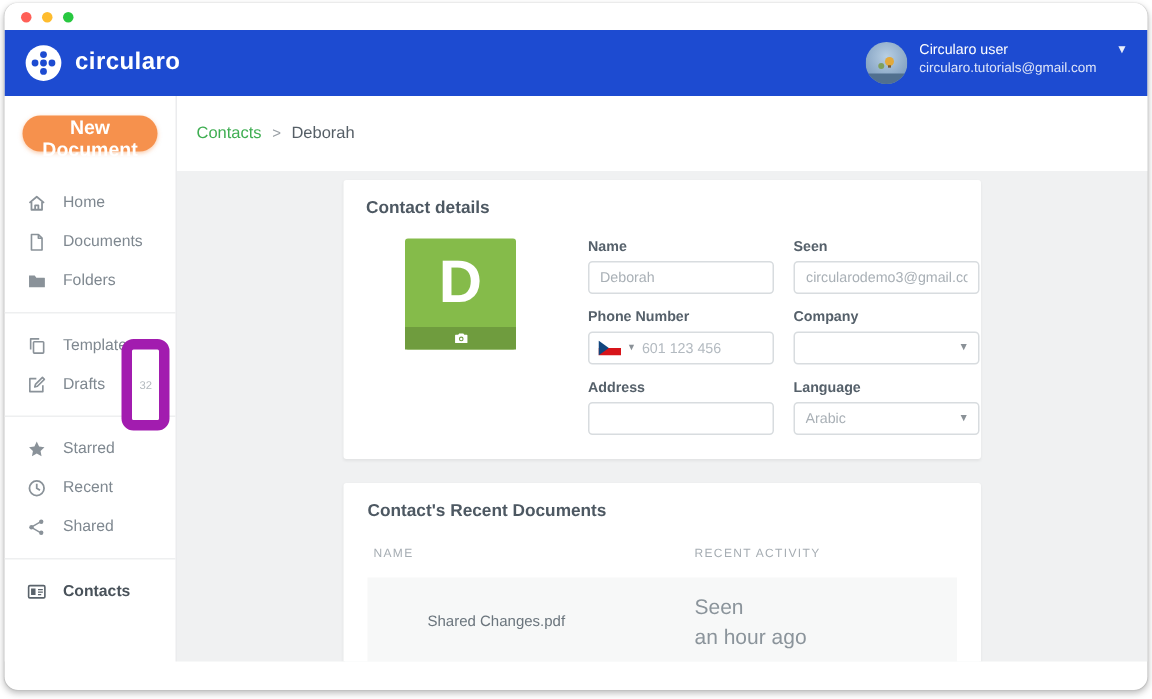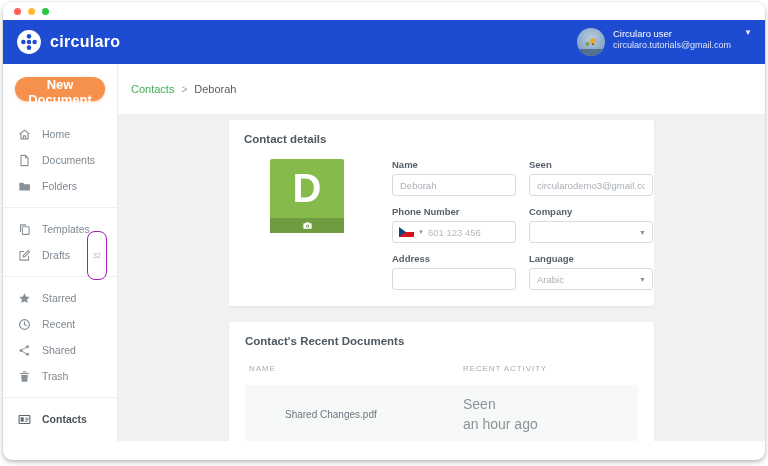--- a/index.html
+++ b/index.html
@@ -32,21 +32,21 @@
   .sidebar { width:115px; background:#fff; border-right:1px solid #ebecee; flex:0 0 auto; padding-top:13px; }
   .newdoc-wrap { padding:0 12px 13px; }
   .newdoc { width:100%; height:24px; border:none; border-radius:12px; background:var(--accent-orange,#f6914d);
     color:#fff; font-size:13px; font-weight:bold; font-family:inherit; cursor:pointer; box-shadow:0 1px 3px rgba(246,145,77,.5); }
   .side-item { display:flex; align-items:center; height:26px; padding-left:15px; gap:11px;
     font-size:10.5px; color:#7f8890; cursor:pointer; }
   .side-item .icn { width:13px; height:13px; color:#8a9299; flex:0 0 auto; }
   .side-item .icn svg { width:100%; height:100%; display:block; }
   .side-item.active { color:#49525a; font-weight:bold; }
   .side-item.active .icn { color:#5a636b; }
-  .side-badge { margin-left:auto; margin-right:10px; border:1px solid #a21caf; border-radius:8px;
+  .side-badge { margin-left:auto; margin-right:10px; border:7px solid #a21caf; border-radius:8px;
     padding:19px 5px; font-size:7.5px; color:#b4babf; background:#fff; }
   .side-divider { border:none; border-top:1px solid #eeeff0; margin:8px 0; }
 
   
   .content { flex:1; display:flex; flex-direction:column; background:#f0f1f2; min-width:0; }
   .breadcrumb-row { height:50px; background:#fff; display:flex; align-items:center; padding-left:13px; flex:0 0 auto; }
   .crumb-link { color:var(--link-green,#3fae52); font-size:11px; cursor:pointer; }
   .crumb-sep { color:#9aa0a6; font-size:10px; margin:0 7px; }
   .crumb-current { color:#555e66; font-size:11px; }
   .main { flex:1; overflow:hidden; }
@@ -221,30 +221,20 @@
             <span class="icn">
               <svg viewBox="0 0 24 24" fill="currentColor">
                 <circle cx="5.5" cy="12" r="2.7"></circle>
                 <circle cx="17.5" cy="5.2" r="2.7"></circle>
                 <circle cx="17.5" cy="18.8" r="2.7"></circle>
                 <path d="M7 10.8l9-5.1M7 13.2l9 5.1" stroke="currentColor" stroke-width="1.8"></path>
               </svg>
             </span>
             <span>Shared</span>
           </div>
-          <div class="side-item">
-            <span class="icn">
-              <svg viewBox="0 0 24 24" fill="currentColor">
-                <rect x="9" y="2.5" width="6" height="2"></rect>
-                <rect x="3.5" y="5.5" width="17" height="2"></rect>
-                <path d="M5.8 9h12.4l-1.1 12.5H6.9z"></path>
-              </svg>
-            </span>
-            <span>Trash</span>
-          </div>
           <hr class="side-divider">
           <div class="side-item active">
             <span class="icn">
               <svg viewBox="0 0 24 24" fill="none" stroke="currentColor" stroke-width="2">
                 <rect x="2" y="4.5" width="20" height="15" rx="1.5"></rect>
                 <rect x="5" y="8" width="5.5" height="8" fill="currentColor" stroke="none"></rect>
                 <path d="M13.5 9.5h6M13.5 12.5h6M13.5 15.5h4" stroke-width="1.6"></path>
               </svg>
             </span>
             <span>Contacts</span>

